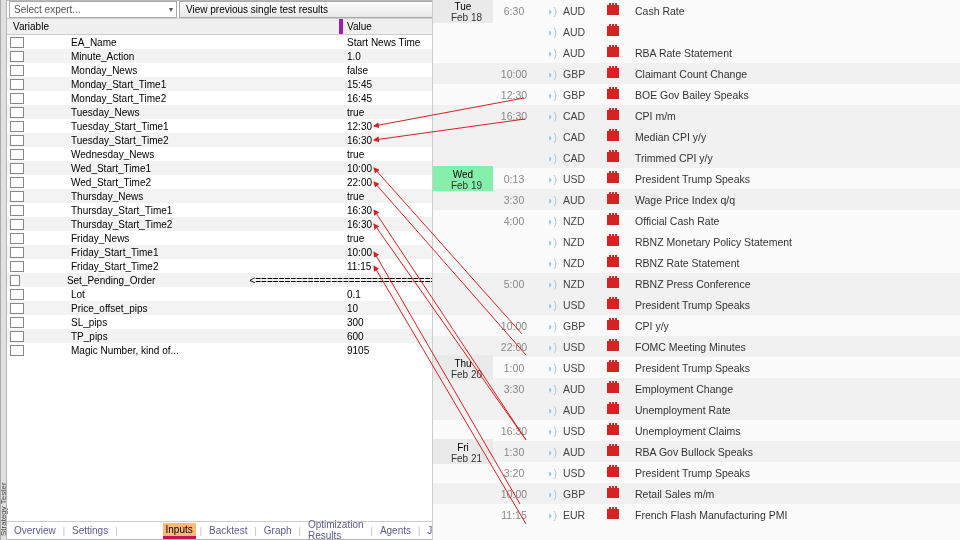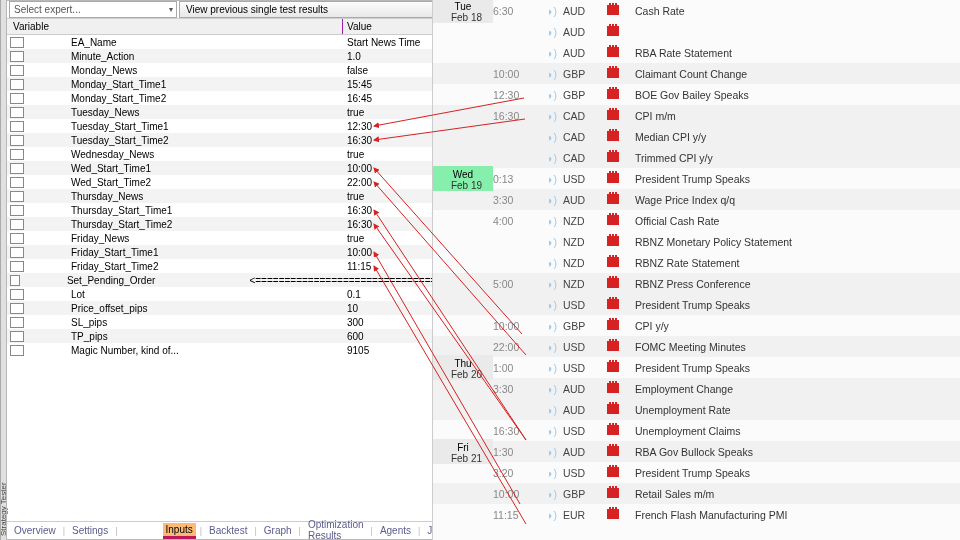--- a/index.html
+++ b/index.html
@@ -4,40 +4,40 @@
 <style>
 *{box-sizing:border-box;margin:0;padding:0;}
 body{font-family:Tahoma,Arial,sans-serif;font-size:10px;color:#000;background:#fff;width:960px;height:540px;overflow:hidden;position:relative;}
 .left-panel{position:absolute;left:6px;top:0;width:443px;height:540px;border:1px solid #b8b8b8;display:flex;flex-direction:column;}
 .vert-tab{position:absolute;left:0;top:0;width:6px;height:540px;background:#e0e0e0;writing-mode:vertical-rl;transform:rotate(180deg);font-size:8px;display:flex;align-items:center;justify-content:flex-start;padding-top:4px;color:#444;border-right:1px solid #aaa;}
 .top-row{display:flex;height:18px;border-bottom:1px solid #d0d0d0;}
 .select-expert{flex:0 0 168px;height:17px;border:1px solid #aaa;margin:0 2px 0 2px;font-size:10px;display:flex;align-items:center;padding:0 4px;background:#fff;position:relative;color:#555;}
 .select-expert:after{content:"▾";position:absolute;right:3px;font-size:8px;color:#555;}
 .view-prev{flex:1;height:17px;border:1px solid #aaa;margin-right:2px;font-size:10px;display:flex;align-items:center;padding:0 6px;background:linear-gradient(#fdfdfd,#e8e8e8);}
 .headers{display:flex;height:16px;background:#f0f0f0;border-bottom:1px solid #ccc;font-size:10px;}
-.headers .h1{width:336px;padding-left:6px;display:flex;align-items:center;border-right:1px solid #a21caf;}
+.headers .h1{width:336px;padding-left:6px;display:flex;align-items:center;border-right:4px solid #a21caf;}
 .headers .h2{flex:1;padding-left:4px;display:flex;align-items:center;}
 .rows{flex:1;overflow:hidden;}
 .row{display:flex;height:14px;align-items:center;font-size:10px;}
 .row:nth-child(odd){background:#fff;}
 .row:nth-child(even){background:#f3f3f3;}
 .row .cb{width:14px;height:11px;margin:0 3px;border:1px solid #888;background:#fff;}
 .row .name{width:316px;padding-left:44px;}
 .row .val{flex:1;padding-left:4px;}
 .tabs{height:18px;display:flex;align-items:center;border-top:1px solid #ccc;padding:0 4px;gap:4px;}
 .tab{font-size:10px;color:#5b5b8b;padding:1px 3px;border-bottom:1px solid transparent;}
 .tab.active{color:#000;border-bottom:3px solid #be185d;background:#fdba74;margin-left:41px;}
 .sep{color:#bbb;font-size:9px;}
 
 .right-panel{position:absolute;left:432px;top:0;width:528px;height:540px;background:#fbfbfb;border-left:1px solid #ccc;}
 .cal-row{display:flex;height:21px;align-items:center;font-size:10.5px;}
 .date-cell{width:60px;text-align:center;font-size:10px;padding-top:3px;line-height:11px;}
 .date-cell .day{display:block;}
 .date-cell .mo{display:block;color:#333;padding-left:7px;}
-.time-cell{width:48px;text-align:left;color:#888;padding-right:6px;font-size:10.5px;}
+.time-cell{width:48px;text-align:center;color:#888;padding-right:6px;font-size:10.5px;}
 .sound-cell{width:22px;text-align:center;color:#9ecaed;}
 .cur-cell{width:44px;font-weight:normal;color:#444;}
 .imp-cell{width:28px;}
 .imp-icon{display:inline-block;width:12px;height:10px;background:#d62222;position:relative;}
 .imp-icon:after{content:"";position:absolute;top:-2px;left:2px;width:2px;height:2px;background:#d62222;box-shadow:3px 0 #d62222,6px 0 #d62222;}
 .event-cell{flex:1;color:#333;font-size:10.5px;}
 .alt{background:#f1f1f1;}
 svg.arrows{position:absolute;left:0;top:0;pointer-events:none;}
 </style>
 </head>

